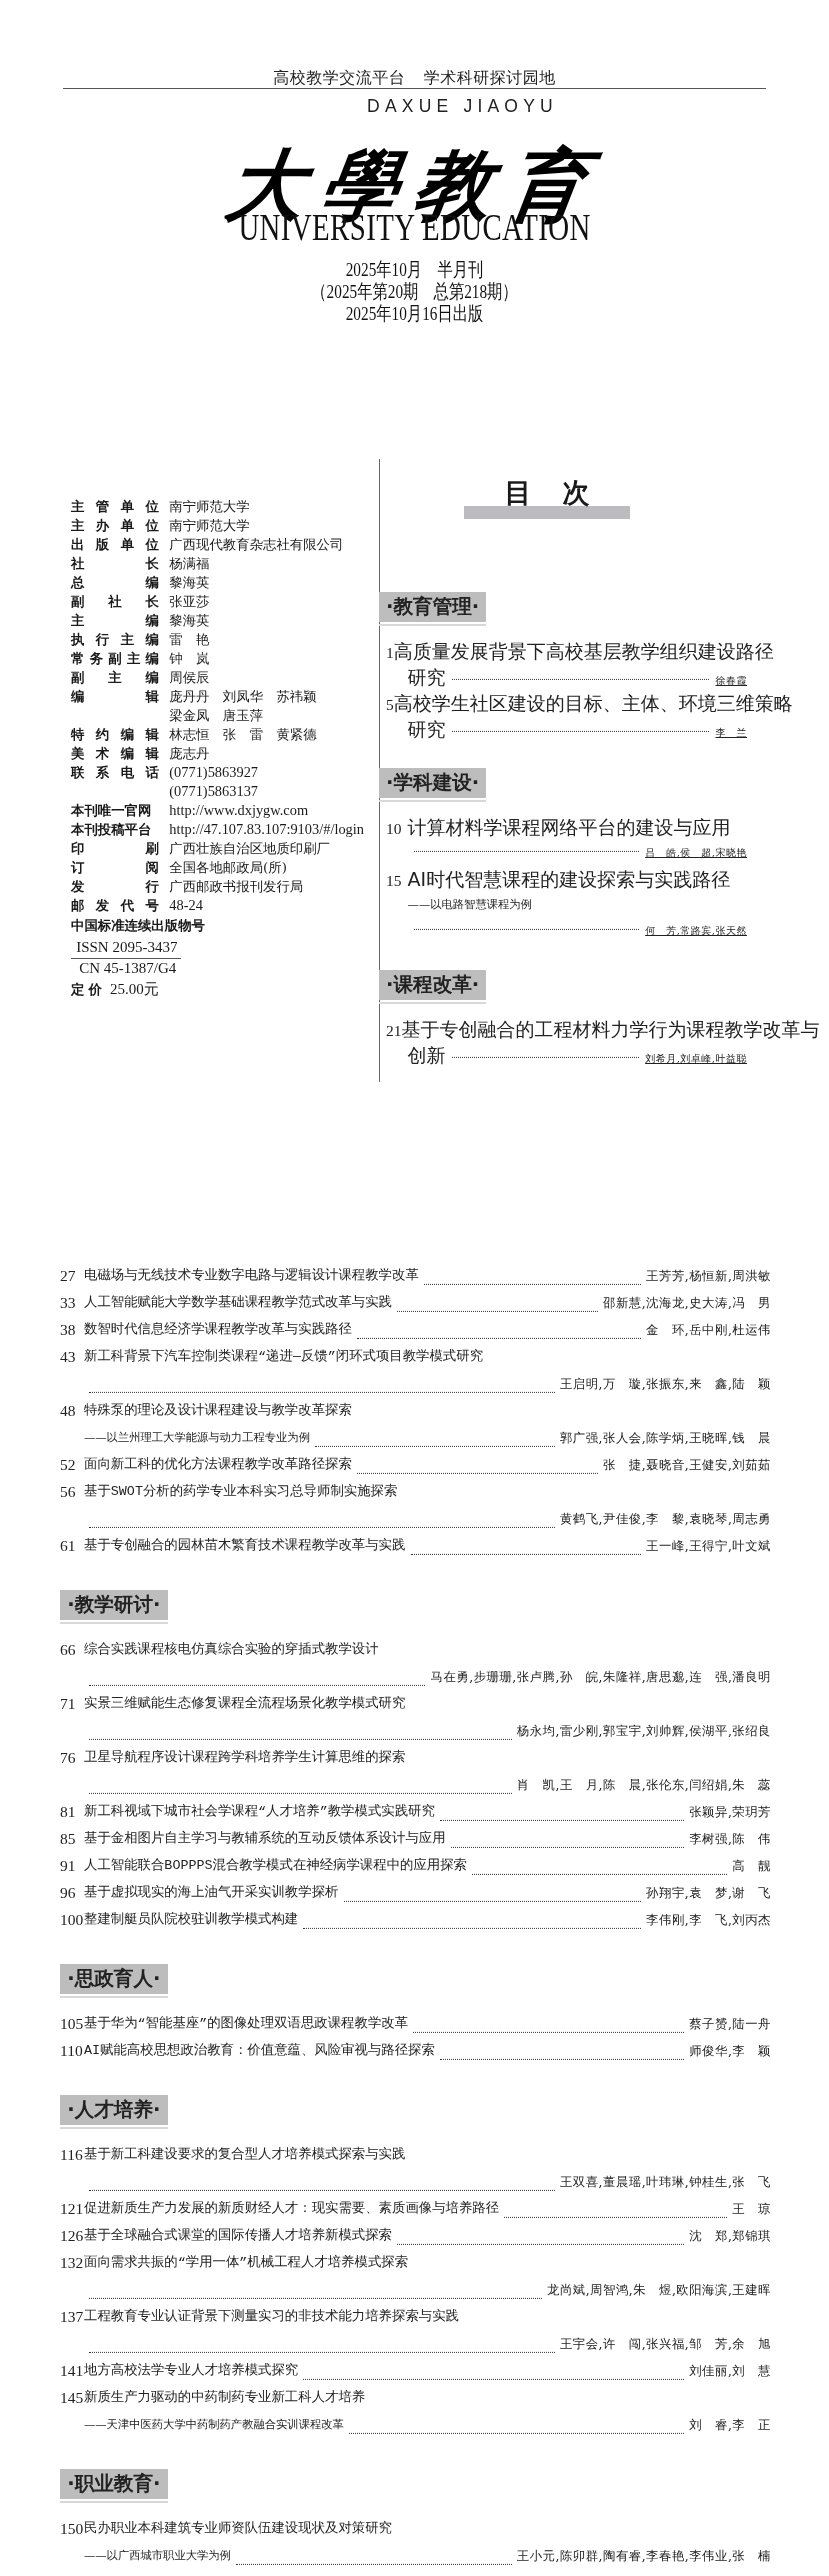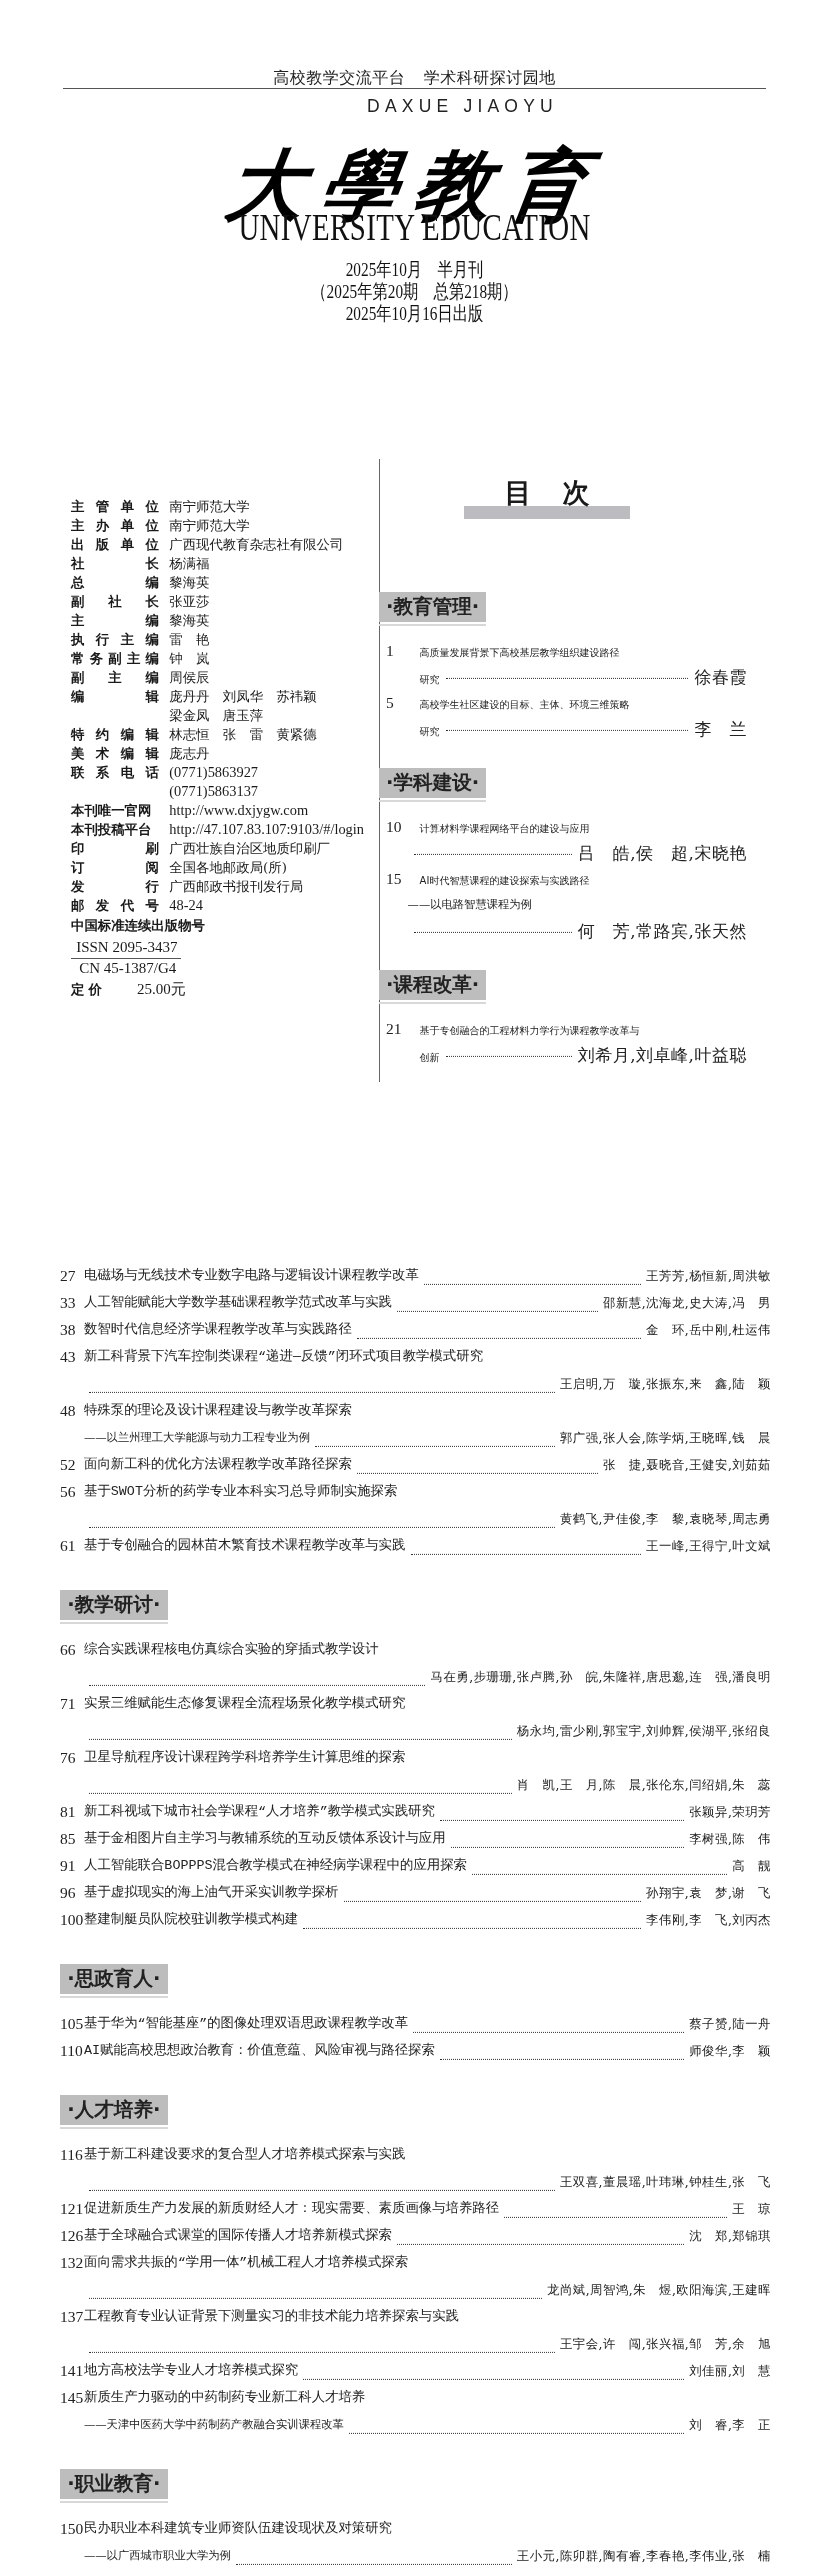--- a/index.html
+++ b/index.html
@@ -25,38 +25,38 @@
   .info-label { width:88px; font-weight:bold; display:flex; justify-content:space-between;
                 font-family:"DejaVu Sans","Liberation Sans",sans-serif; font-size:13.4px; }
   .info-value { margin-left:10.3px; font-family:"DejaVu Serif","Liberation Serif",serif; font-size:13.4px; }
   .info-value.latin { font-family:"Liberation Serif","DejaVu Serif",serif; font-size:14.4px; }
   .info-label.full { width:auto; }
   .issn-box { margin-top:3.1px; font-family:"Liberation Serif","DejaVu Serif",serif; font-size:15px; }
   .issn-top { display:inline-block; padding:0 3.1px 1px 5.2px; border-bottom:1px solid #555; }
   .issn-bottom { padding-left:8.2px; }
   .price { margin-top:2.1px; display:flex; align-items:baseline; }
   .price .lbl { font-weight:bold; font-family:"DejaVu Sans","Liberation Sans",sans-serif; font-size:13.4px; letter-spacing:4.1px; }
-  .price .val { margin-left:31px; font-family:"Liberation Serif","DejaVu Serif",serif; font-size:15px; }
+  .price .val { margin-left:4px; font-family:"Liberation Serif","DejaVu Serif",serif; font-size:15px; }
 
   
   .sec-tag { display:inline-block; background:#bdbdbd; padding:0 7.2px; height:30px; line-height:30px;
              font-size:19.6px; font-weight:bold; color:#222;
              font-family:"DejaVu Sans","Liberation Sans",sans-serif; transform-origin:left center; }
   .sec-under { height:1.5px; background:#d8d8d8; margin-top:2.1px; }
   .sec-wrap { display:inline-block; }
 
   
   .rtoc { left:386px; width:361px; font-size:14px; color:#222; }
   .rtoc .num { display:inline-block; width:21.6px; font-family:"Liberation Serif","DejaVu Serif",serif; font-size:15.5px; }
   .rtoc .line { display:flex; align-items:baseline; white-space:nowrap; height:26px; line-height:26px; }
   .rtoc .indent { padding-left:21.6px; }
   .rtoc .dots { flex:1; overflow:hidden; border-bottom:1.5px dotted #333; margin:0 6.2px; height:0; transform:translateY(-4.1px); }
-  .rtoc .author { font-family:"DejaVu Serif","Liberation Serif",serif; font-size:17px; letter-spacing:0.5px; }
+  .rtoc .author { font-family:"DejaVu Serif","Liberation Serif",serif; font-size:10px; letter-spacing:0.5px;text-decoration:underline; }
   .rtoc .sub { font-size:11.3px; }
-  .rtoc .ttl { font-family:"DejaVu Sans","Liberation Sans",sans-serif; font-size:10px;margin-left:12px; }
+  .rtoc .ttl { font-family:"DejaVu Sans","Liberation Sans",sans-serif; font-size:19px; }
 
   
   .ltoc { left:60px; width:711px; font-size:14px; color:#222; }
   .ltoc .line { display:flex; align-items:flex-end; white-space:nowrap; height:27px; line-height:27px; }
   .ltoc .num { display:inline-block; width:24px; font-family:"Liberation Serif","DejaVu Serif",serif; font-size:15.5px; }
   .ltoc .indent { padding-left:24px; }
   .ltoc .ttl { font-family:Liberation Mono, monospace; font-size:13.4px; }
   .ltoc .sub { font-family:"DejaVu Serif","Liberation Serif",serif; font-size:11.3px; }
   .ltoc .dots { flex:1; border-bottom:1.5px dotted #333; margin:0 5.2px; height:0; transform:translateY(-4.1px); min-width:10.3px; }
   .ltoc .author { font-family:"DejaVu Serif","Liberation Serif",serif; font-size:12.4px; letter-spacing:0.5px; }

